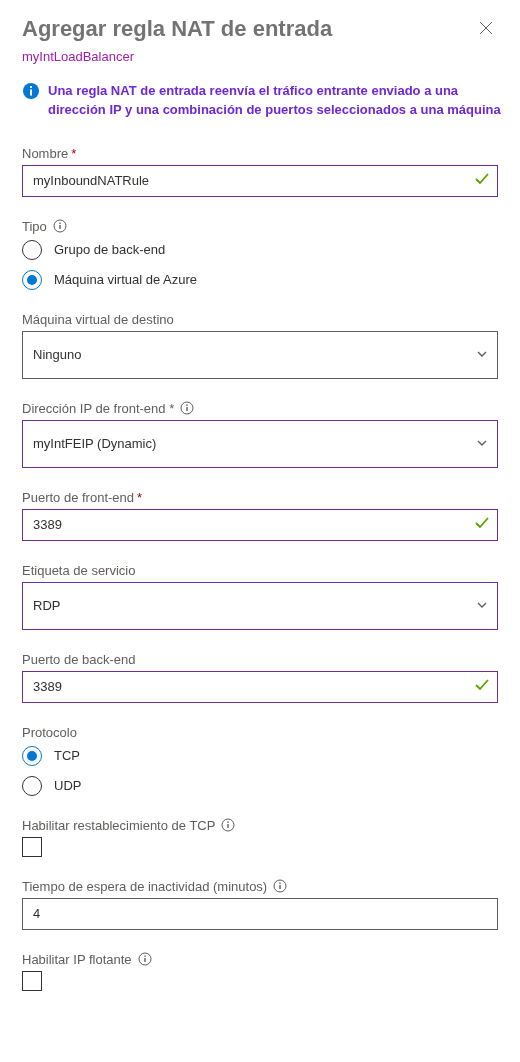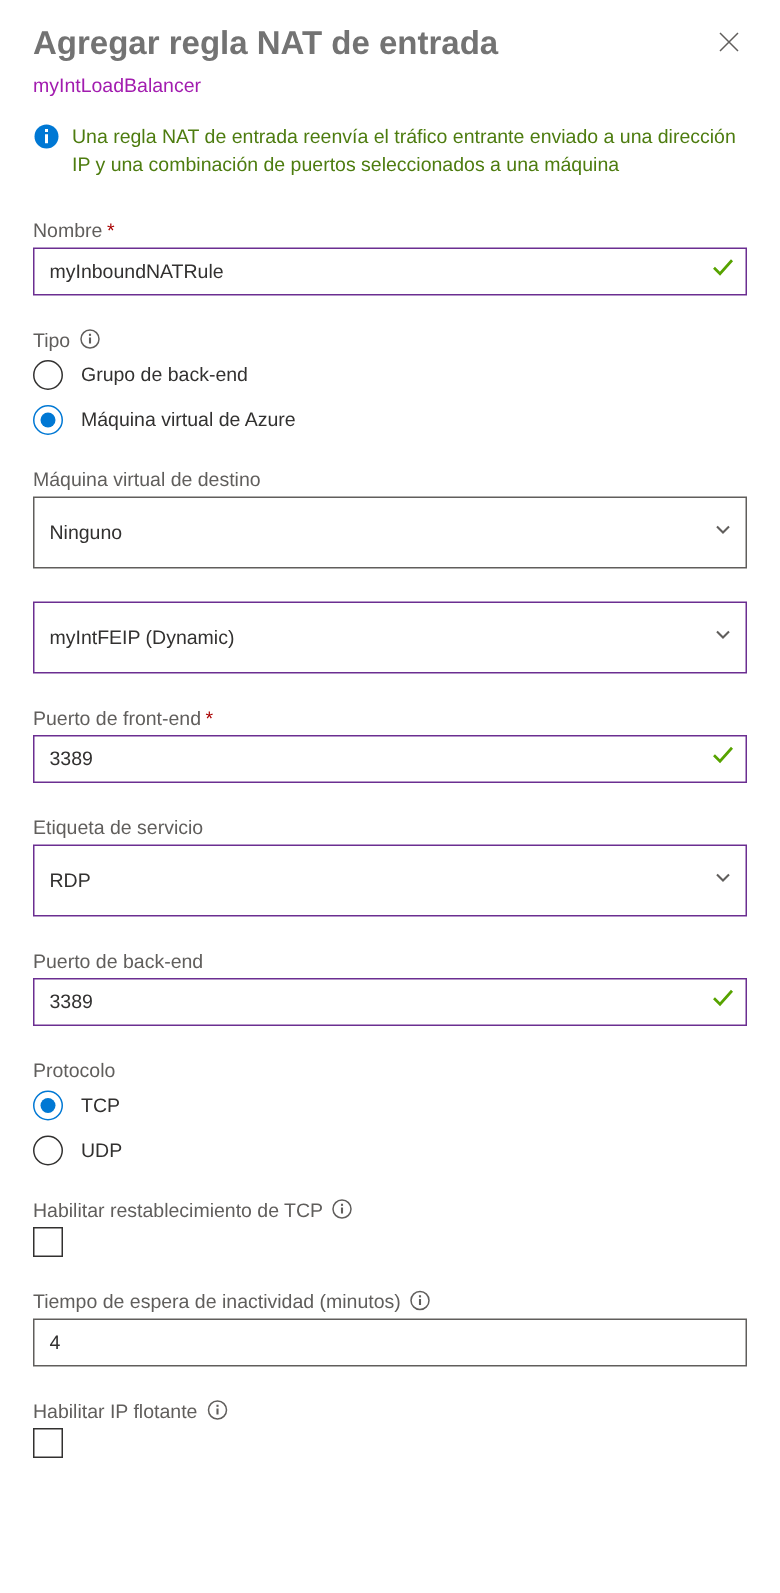--- a/index.html
+++ b/index.html
@@ -31,21 +31,22 @@
     .subtitle {
       padding: 0 22px 18px 22px;
       font-size: 13px;
       color: #a21caf;
     }
     .info-banner {
       display: flex;
       gap: 8px;
       padding: 0 14px 26px 22px;
       font-size: 13px;
-      color: #4d7c0f;
+      color: #6d28d9;
+      font-weight: bold;
     }
     .info-icon-wrap {
       flex: 0 0 auto;
     }
     .info-text {
       line-height: 1.45;
     }
     .form {
       padding: 0 22px;
     }
@@ -231,20 +232,30 @@
       </select>
       <span class="chevron">
         <svg width="12" height="12" viewBox="0 0 12 12">
             <path d="M2 4 L6 8 L10 4" stroke="#605e5c" stroke-width="1.4" fill="none"></path>
           </svg>
       </span>
     </div>
   </div>
 
   <div class="field">
+    <div class="field-label">
+      <span>Dirección IP de front-end *</span>
+      <span class="info-small">
+        <svg width="14" height="14" viewBox="0 0 14 14">
+            <circle cx="7" cy="7" r="6" fill="none" stroke="#605e5c" stroke-width="1"></circle>
+            <rect x="6.3" y="6" width="1.4" height="4" fill="#605e5c"></rect>
+            <rect x="6.3" y="3.5" width="1.4" height="1.4" fill="#605e5c"></rect>
+          </svg>
+      </span>
+    </div>
     <div class="select-wrap">
       <select class="select-input purple">
         <option>myIntFEIP (Dynamic)</option>
       </select>
       <span class="chevron">
         <svg width="12" height="12" viewBox="0 0 12 12">
             <path d="M2 4 L6 8 L10 4" stroke="#605e5c" stroke-width="1.4" fill="none"></path>
           </svg>
       </span>
     </div>

